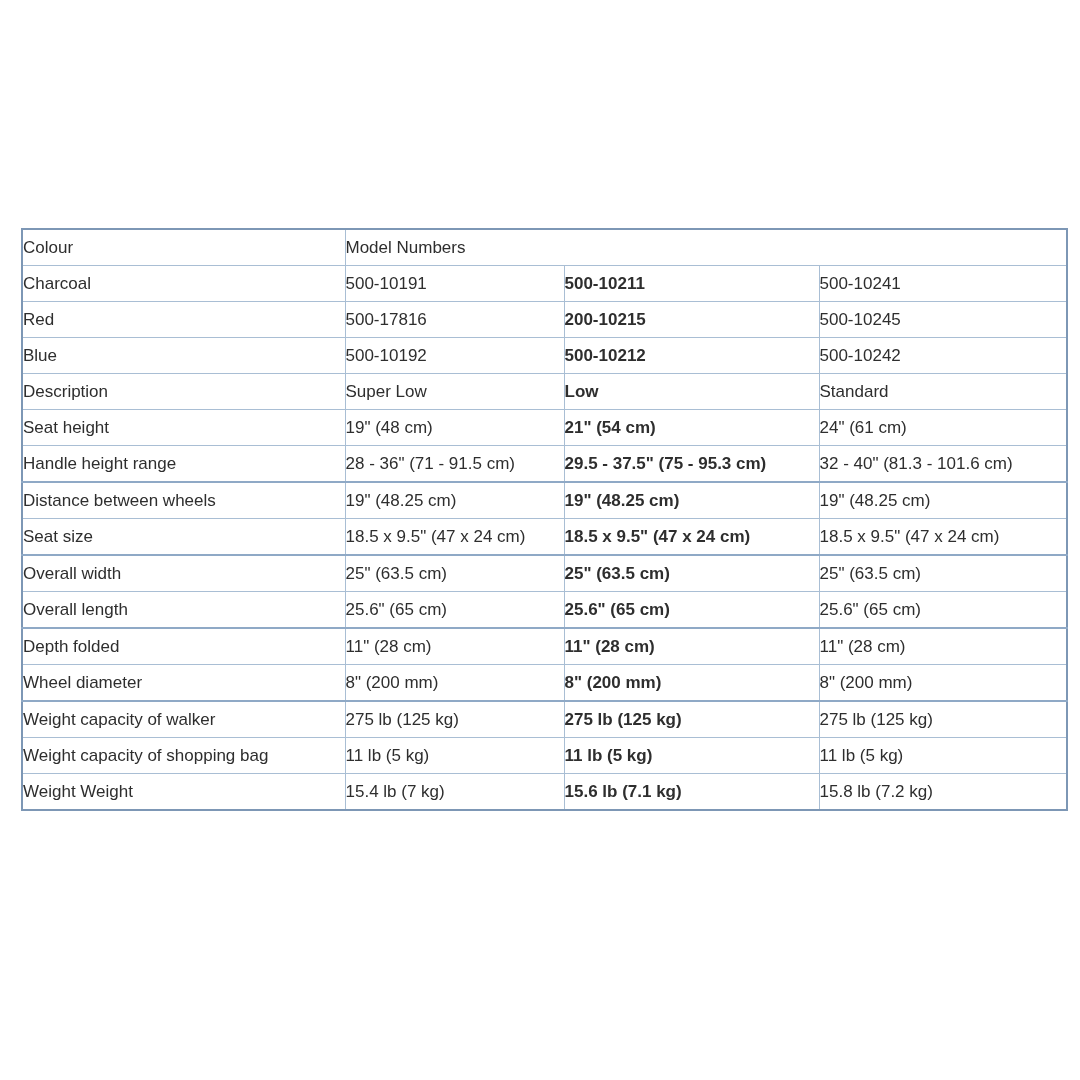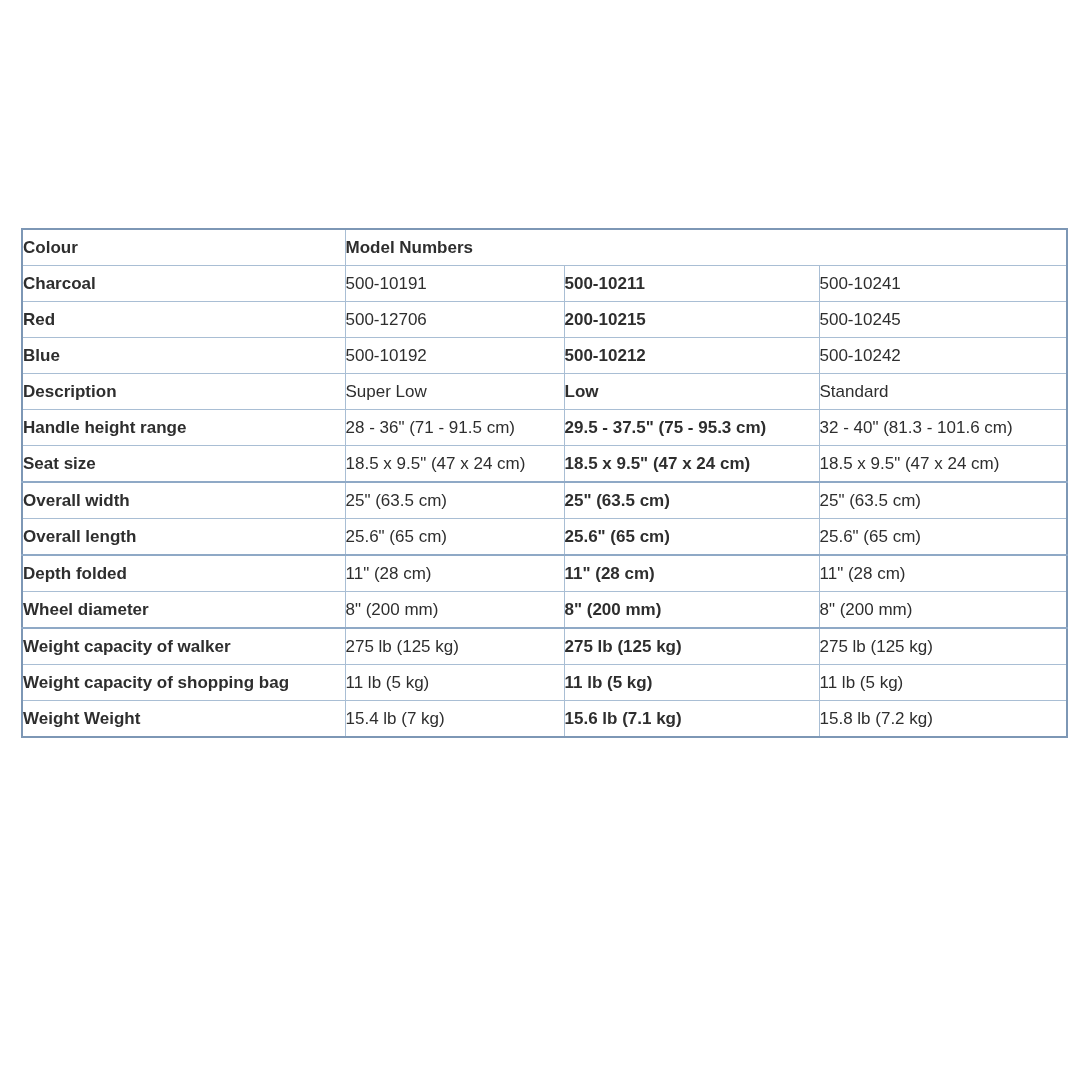--- a/index.html
+++ b/index.html
@@ -33,25 +33,25 @@
     box-sizing: content-box;
     font-size: 17px;
     line-height: 1.15;
     color: #2e2e2e;
     vertical-align: middle;
     padding: 0;
     white-space: nowrap;
     overflow: hidden;
   }
   
-  td.p1 { padding-left: 34px; font-weight: bold; }
+  td.p1 { padding-left: 34px; }
   td.p2 { padding-left: 20px; }
   td.p3 { padding-left: 30px; font-weight: bold; }
   td.p4 { padding-left: 26px; margin-left: 36px; }
-  td.bold { font-weight: bold; color: #232323; }
+  td.bold { font-weight: normal; color: #232323; }
   
   tr.gs td { border-top: 2px solid #8fa9c6; }
 </style>
 </head>
 <body>
 
 <table class="spec-table">
   <colgroup>
     <col class="c1">
       <col class="c2">
@@ -64,41 +64,53 @@
       <td class="p2 bold" colspan="3">Model Numbers</td>
     </tr>
     <tr>
       <td class="p1">Charcoal</td>
       <td class="p2">500-10191</td>
       <td class="p3">500-10211</td>
       <td class="p4">500-10241</td>
     </tr>
     <tr>
       <td class="p1">Red</td>
-      <td class="p2">500-12706</td>
+      <td class="p2">500-17816</td>
       <td class="p3">200-10215</td>
       <td class="p4">500-10245</td>
     </tr>
     <tr>
       <td class="p1">Blue</td>
       <td class="p2">500-10192</td>
       <td class="p3">500-10212</td>
       <td class="p4">500-10242</td>
     </tr>
     <tr>
       <td class="p1 bold">Description</td>
       <td class="p2">Super Low</td>
       <td class="p3">Low</td>
       <td class="p4">Standard</td>
     </tr>
     <tr>
+      <td class="p1">Seat height</td>
+      <td class="p2">19" (48 cm)</td>
+      <td class="p3">21" (54 cm)</td>
+      <td class="p4">24" (61 cm)</td>
+    </tr>
+    <tr>
       <td class="p1">Handle height range</td>
       <td class="p2">28 - 36" (71 - 91.5 cm)</td>
       <td class="p3">29.5 - 37.5" (75 - 95.3 cm)</td>
       <td class="p4">32 - 40" (81.3 - 101.6 cm)</td>
+    </tr>
+    <tr class="gs">
+      <td class="p1">Distance between wheels</td>
+      <td class="p2">19" (48.25 cm)</td>
+      <td class="p3">19" (48.25 cm)</td>
+      <td class="p4">19" (48.25 cm)</td>
     </tr>
     <tr>
       <td class="p1">Seat size</td>
       <td class="p2">18.5 x 9.5" (47 x 24 cm)</td>
       <td class="p3">18.5 x 9.5" (47 x 24 cm)</td>
       <td class="p4">18.5 x 9.5" (47 x 24 cm)</td>
     </tr>
     <tr class="gs">
       <td class="p1">Overall width</td>
       <td class="p2">25" (63.5 cm)</td>

